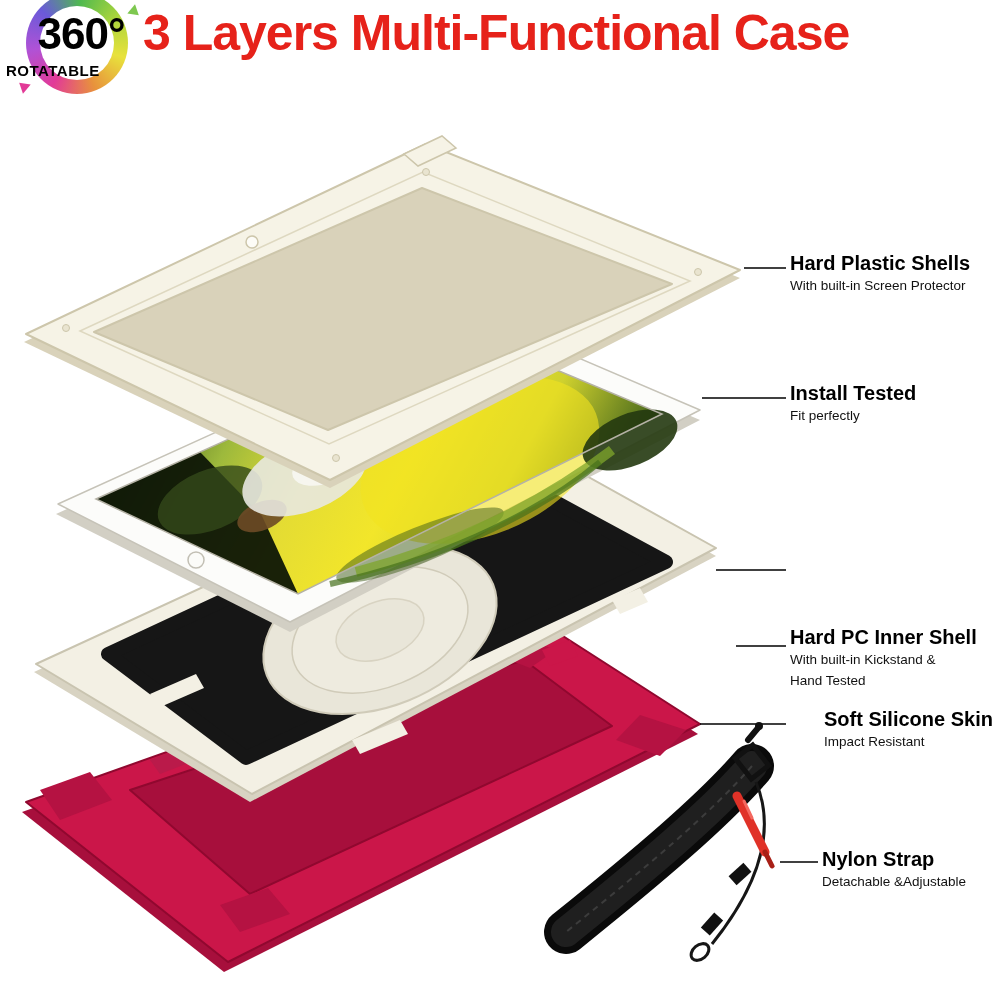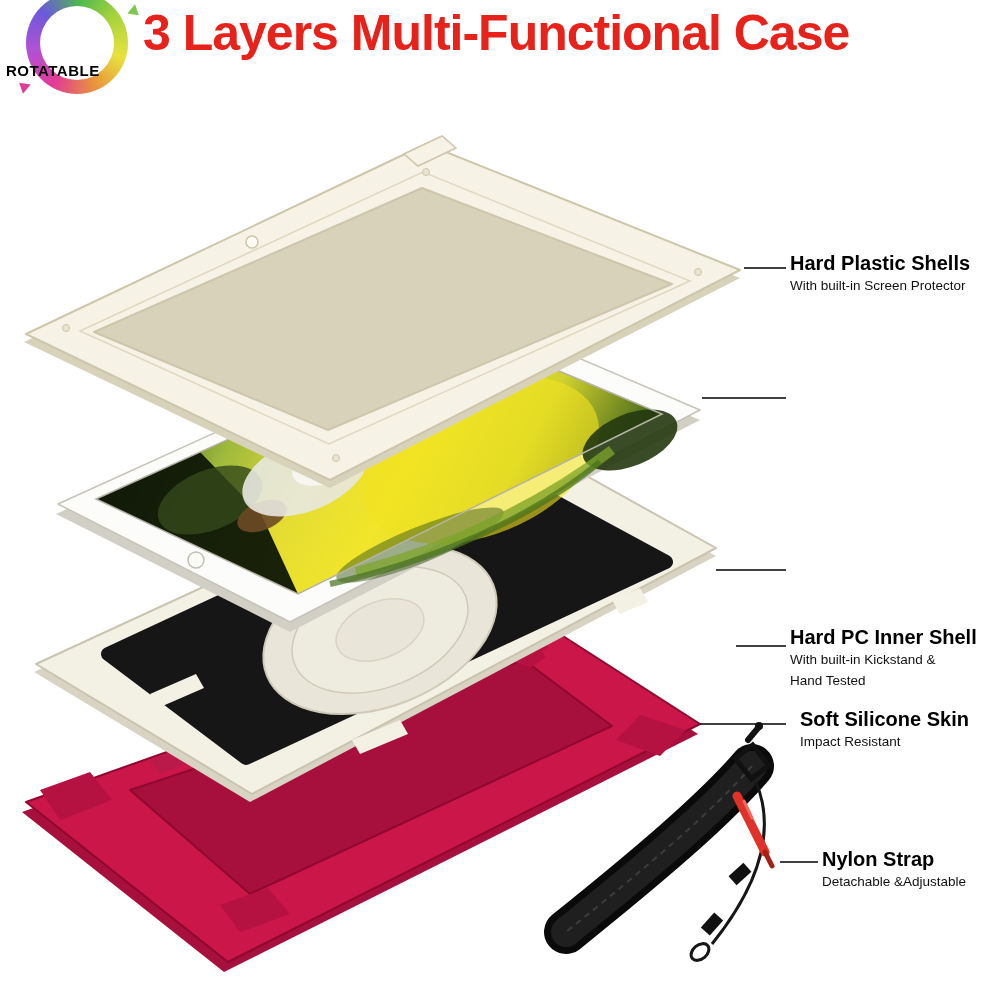--- a/index.html
+++ b/index.html
@@ -31,20 +31,21 @@
 </style>
 </head>
 <body>
 
 <div class="canvas">
 
   <div class="badge">
     <div class="badge-ring"></div>
     <div class="arrow arrow-tr"></div>
     <div class="arrow arrow-bl"></div>
+    <div class="badge-deg">360°</div>
     <div class="badge-rot">ROTATABLE</div>
   </div>
   <div class="main-title">3 Layers Multi-Functional Case</div>
 
   <svg width="1000" height="1000" viewBox="0 0 1000 1000">
     <defs>
       <linearGradient id="screenGrad" x1="0" y1="0" x2="1" y2="0.25">
         <stop offset="0" stop-color="#141f08"></stop>
         <stop offset="0.15" stop-color="#405c1c"></stop>
         <stop offset="0.32" stop-color="#9db93c"></stop>
@@ -141,29 +142,33 @@
       <line x1="765" y1="852" x2="772" y2="866" stroke="#a81f16" stroke-width="5" stroke-linecap="round"></line>
       <line x1="744" y1="801" x2="752" y2="818" stroke="#f4685f" stroke-width="3" stroke-linecap="round"></line>
     </g>
   </svg>
 
   <div class="callout" style="left:790px;top:252px;">
     <div class="callout-title">Hard Plastic Shells</div>
     <div class="callout-desc">With built-in Screen Protector</div>
   </div>
 
+  <div class="callout" style="left:790px;top:382px;">
+    <div class="callout-title">Install Tested</div>
+    <div class="callout-desc">Fit perfectly</div>
+  </div>
 
 
   <div class="callout" style="left:790px;top:626px;">
     <div class="callout-title">Hard PC Inner Shell</div>
     <div class="callout-desc">With built-in Kickstand &amp;</div>
     <div class="callout-desc">Hand Tested</div>
   </div>
 
-  <div class="callout" style="left:800px;top:708px;">
+  <div class="callout" style="left:824px;top:708px;">
     <div class="callout-title">Soft Silicone Skin</div>
     <div class="callout-desc">Impact Resistant</div>
   </div>
 
   <div class="callout" style="left:822px;top:848px;">
     <div class="callout-title">Nylon Strap</div>
     <div class="callout-desc">Detachable &amp;Adjustable</div>
   </div>
 
 </div>

